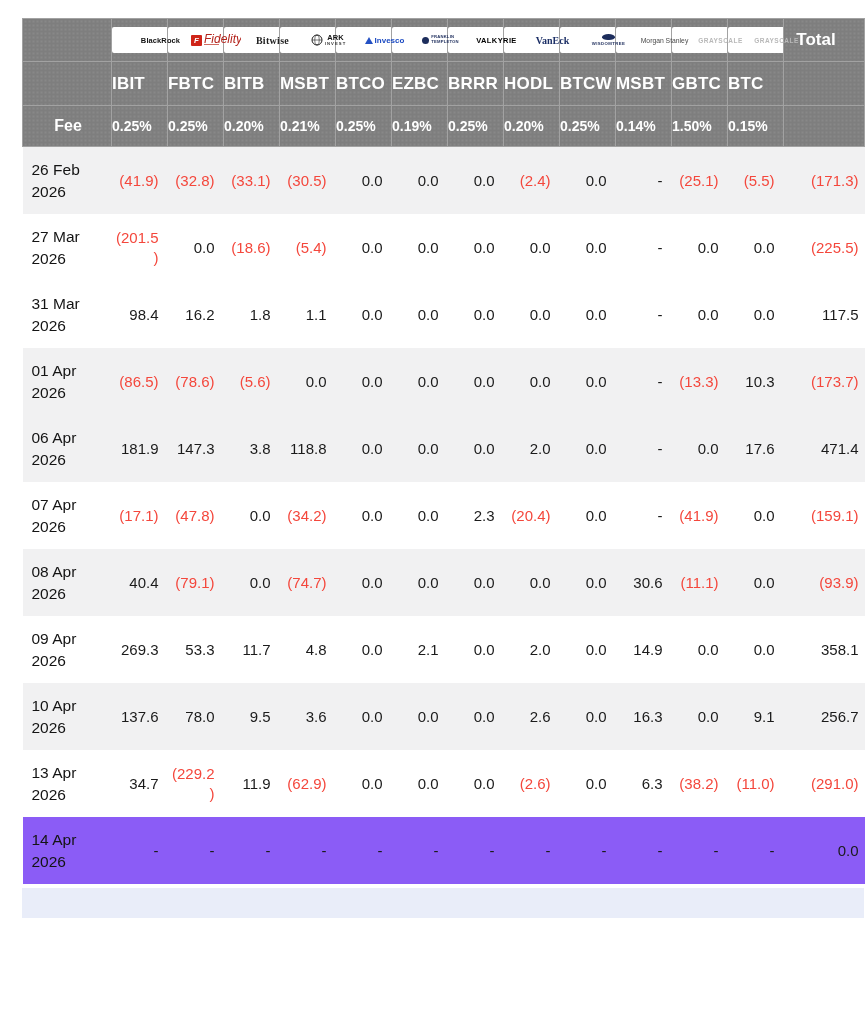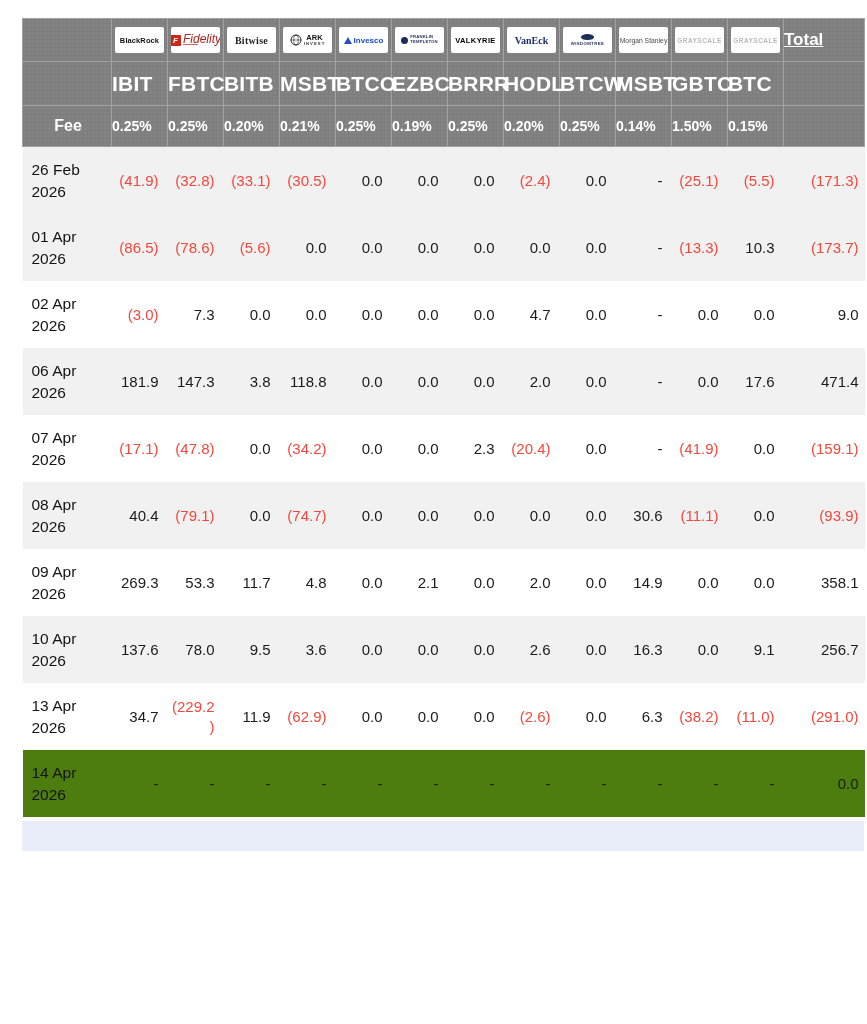--- a/index.html
+++ b/index.html
@@ -16,29 +16,29 @@
 
   
   thead th{
     background-color:#7e7e7e;
     background-image:radial-gradient(rgba(255,255,255,.08) 1px, transparent 1.2px);
     background-size:4px 4px;
     border:1.5px solid #a2a2a2;
     color:#fff;font-weight:bold;padding:0;vertical-align:middle;
   }
   tr.logo-row th{height:42px;}
-  tr.tick-row th{height:43px;font-size:21px;text-align:right;padding-right:25px;letter-spacing:.2px;}
+  tr.tick-row th{height:43px;font-size:17px;text-align:right;padding-right:25px;letter-spacing:.2px;}
   tr.fee-row th{height:40px;font-size:14px;text-align:left;padding-right:7px;}
   tr.fee-row th.fee-label{text-align:center;padding-left:9px;font-size:16px;}
-  th.total-h{font-size:17px;text-align:left;padding-right:16px;text-decoration:underline;}
+  th.total-h{font-size:17px;text-align:center;padding-right:16px;}
 
   
   .logobox{
     background:#fff;border-radius:2px;width:49px;height:26px;margin:3px auto;
-    display:flex;align-items:center;justify-content:center;gap:2px;overflow:hidden;
+    display:flex;align-items:center;justify-content:center;gap:2px;overflow:hidden;padding-left:24px;
   }
   .t-br{font-size:7.5px;font-weight:800;color:#121212;letter-spacing:.1px;}
   .fbox{width:11px;height:11px;background:#cf2418;color:#fff;font-size:8px;font-weight:800;
         font-style:italic;display:flex;align-items:center;justify-content:center;border-radius:1px;flex:none;}
   .fid-col{display:flex;flex-direction:column;align-items:flex-start;gap:1px;}
   .t-fid{font-size:12px;font-weight:400;font-style:italic;color:#b3231b;line-height:8px;}
   .fid-sub{width:15px;height:1.5px;background:#d06a60;}
   .t-bit{font-family:"Liberation Serif","DejaVu Serif",serif;font-size:10px;color:#222;letter-spacing:.3px;text-align:center;}
   .ark-t b{display:block;font-size:7.5px;font-weight:800;color:#111;line-height:7px;}
   .ark-t i{display:block;font-style:normal;font-size:4.2px;letter-spacing:1.1px;color:#333;line-height:5px;}
@@ -53,21 +53,21 @@
   .lg-wisdomtree{flex-direction:column;gap:1px;}
   .wt-ic{width:13px;height:6px;background:#1d2d5c;border-radius:50% 50% 45% 45%;}
   .t-wt{font-size:4.3px;font-weight:600;color:#1d2d5c;letter-spacing:.4px;}
   .t-ms{font-size:6.8px;color:#4b4b4b;font-weight:500;}
   .t-gs{font-size:6.5px;color:#b9b9b9;font-weight:600;letter-spacing:.5px;}
 
   
   tbody td{height:67px;padding:0;vertical-align:middle;}
   tr.r-odd{background:#f1f1f2;}
   tr.r-even{background:#ffffff;}
-  tr.r-hl{background:#4d7c0f;}
+  tr.r-hl{background:#8b5cf6;}
   td.date{padding-left:9px;font-size:15.5px;color:#141414;line-height:22px;}
   td.val{text-align:right;padding-right:9px;font-size:15px;color:#1b1b1b;line-height:20px;overflow-wrap:anywhere;}
   td.val.neg{color:#f4473c;}
   td.total{padding-right:6px;}
 
   .bottom-strip{margin:4px 0 0 22px;width:842px;height:30px;background:#e9edf9;}
 </style>
 </head>
 <body>
 
@@ -218,57 +218,76 @@
           <td class="val">0.0</td>
           <td class="val">0.0</td>
           <td class="val">0.0</td>
           <td class="val neg">(2.4)</td>
           <td class="val">0.0</td>
           <td class="val">-</td>
           <td class="val neg">(25.1)</td>
           <td class="val neg">(5.5)</td>
           <td class="val neg total">(171.3)</td>
         </tr>
+        <tr class="r-even">
+          <td class="date">
+            <div>27 Mar</div>
+            <div>2026</div>
+          </td>
+          <td class="val neg">(201.5)</td>
+          <td class="val">0.0</td>
+          <td class="val neg">(18.6)</td>
+          <td class="val neg">(5.4)</td>
+          <td class="val">0.0</td>
+          <td class="val">0.0</td>
+          <td class="val">0.0</td>
+          <td class="val">0.0</td>
+          <td class="val">0.0</td>
+          <td class="val">-</td>
+          <td class="val">0.0</td>
+          <td class="val">0.0</td>
+          <td class="val neg total">(225.5)</td>
+        </tr>
+        <tr class="r-even">
+          <td class="date">
+            <div>31 Mar</div>
+            <div>2026</div>
+          </td>
+          <td class="val">98.4</td>
+          <td class="val">16.2</td>
+          <td class="val">1.8</td>
+          <td class="val">1.1</td>
+          <td class="val">0.0</td>
+          <td class="val">0.0</td>
+          <td class="val">0.0</td>
+          <td class="val">0.0</td>
+          <td class="val">0.0</td>
+          <td class="val">-</td>
+          <td class="val">0.0</td>
+          <td class="val">0.0</td>
+          <td class="val total">117.5</td>
+        </tr>
         <tr class="r-odd">
           <td class="date">
             <div>01 Apr</div>
             <div>2026</div>
           </td>
           <td class="val neg">(86.5)</td>
           <td class="val neg">(78.6)</td>
           <td class="val neg">(5.6)</td>
           <td class="val">0.0</td>
           <td class="val">0.0</td>
           <td class="val">0.0</td>
           <td class="val">0.0</td>
           <td class="val">0.0</td>
           <td class="val">0.0</td>
           <td class="val">-</td>
           <td class="val neg">(13.3)</td>
           <td class="val">10.3</td>
           <td class="val neg total">(173.7)</td>
-        </tr>
-        <tr class="r-even">
-          <td class="date">
-            <div>02 Apr</div>
-            <div>2026</div>
-          </td>
-          <td class="val neg">(3.0)</td>
-          <td class="val">7.3</td>
-          <td class="val">0.0</td>
-          <td class="val">0.0</td>
-          <td class="val">0.0</td>
-          <td class="val">0.0</td>
-          <td class="val">0.0</td>
-          <td class="val">4.7</td>
-          <td class="val">0.0</td>
-          <td class="val">-</td>
-          <td class="val">0.0</td>
-          <td class="val">0.0</td>
-          <td class="val total">9.0</td>
         </tr>
         <tr class="r-odd">
           <td class="date">
             <div>06 Apr</div>
             <div>2026</div>
           </td>
           <td class="val">181.9</td>
           <td class="val">147.3</td>
           <td class="val">3.8</td>
           <td class="val">118.8</td>

